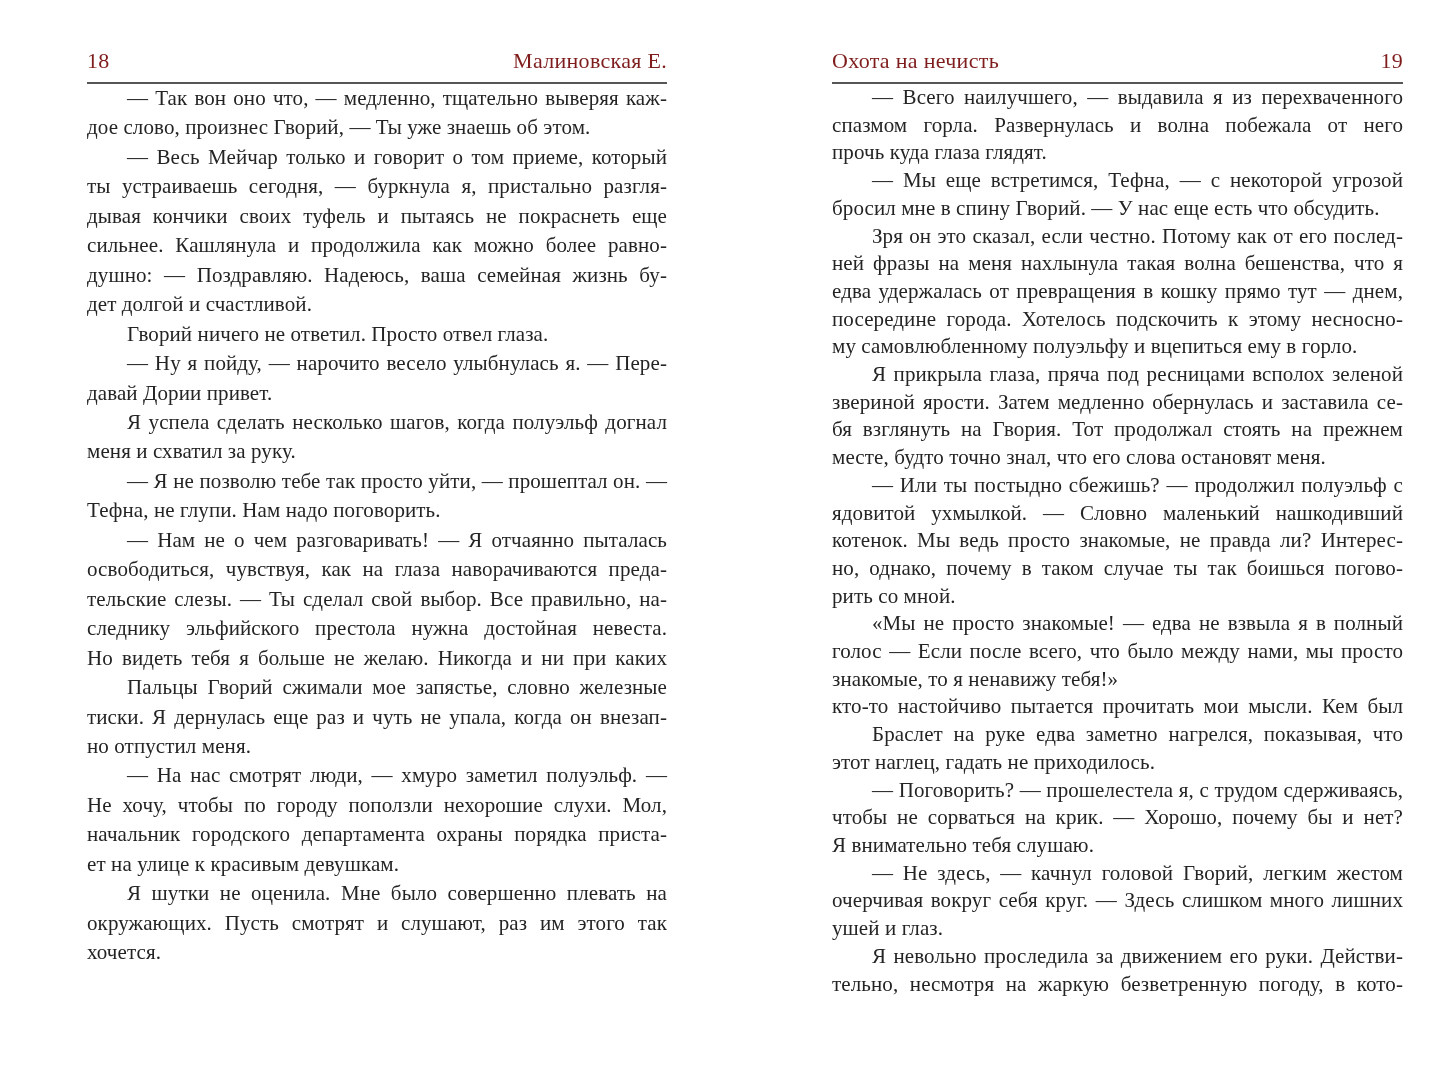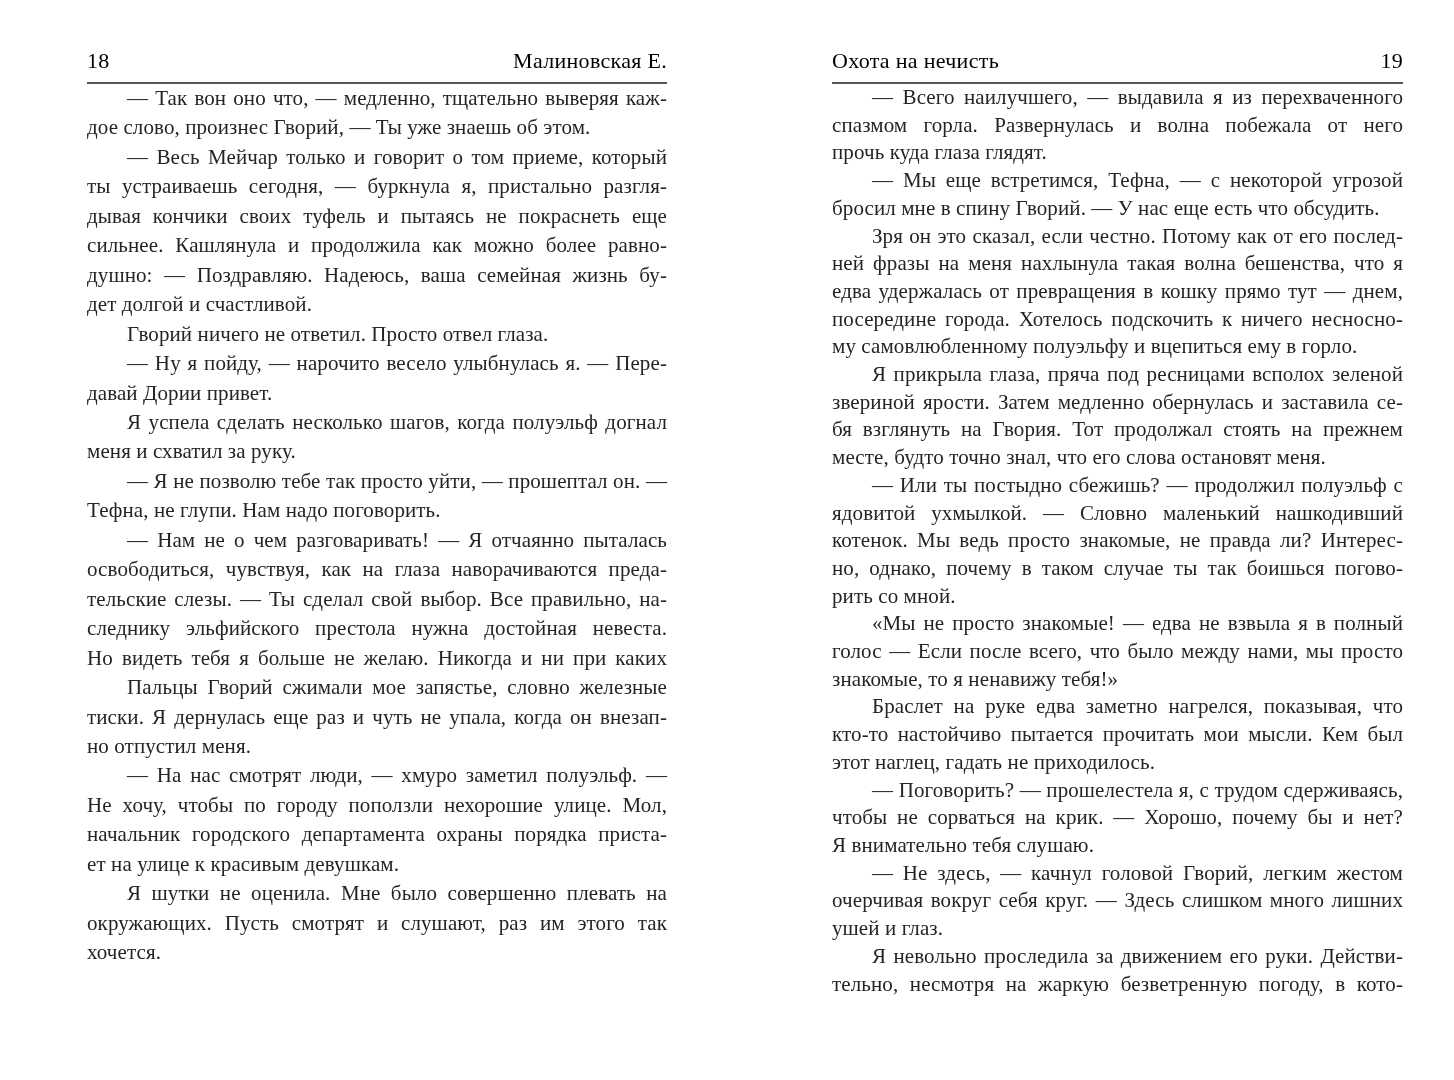--- a/index.html
+++ b/index.html
@@ -23,21 +23,21 @@
   .page-left  { left: 87px;  width: 580px; }
   .page-right { left: 832px; width: 571px; }
 
   .page-header {
     display: flex;
     justify-content: space-between;
     align-items: baseline;
     font-size: 22px;
     line-height: 27px;
     letter-spacing: 0.3px;
-    color: #000000;
+    color: #7f1d1d;
   }
   .header-rule {
     height: 2px;
     background: #565656;
     margin-top: 8px;
   }
   .page-body {
     font-size: 21px;
     letter-spacing: 0.1px;
   }
@@ -99,21 +99,21 @@
           <div class="line">следнику эльфийского престола нужна достойная невеста.</div>
           <div class="line">Но видеть тебя я больше не желаю. Никогда и ни при каких</div>
         </div>
         <div class="paragraph">
           <div class="line first">Пальцы Гворий сжимали мое запястье, словно железные</div>
           <div class="line">тиски. Я дернулась еще раз и чуть не упала, когда он внезап-</div>
           <div class="line para-end">но отпустил меня.</div>
         </div>
         <div class="paragraph">
           <div class="line first">— На нас смотрят люди, — хмуро заметил полуэльф. —</div>
-          <div class="line">Не хочу, чтобы по городу поползли нехорошие улице. Мол,</div>
+          <div class="line">Не хочу, чтобы по городу поползли нехорошие слухи. Мол,</div>
           <div class="line">начальник городского департамента охраны порядка приста-</div>
           <div class="line para-end">ет на улице к красивым девушкам.</div>
         </div>
         <div class="paragraph">
           <div class="line first">Я шутки не оценила. Мне было совершенно плевать на</div>
           <div class="line">окружающих. Пусть смотрят и слушают, раз им этого так</div>
           <div class="line para-end">хочется.</div>
         </div>
       </div>
   </div>
@@ -131,21 +131,21 @@
           <div class="line para-end">прочь куда глаза глядят.</div>
         </div>
         <div class="paragraph">
           <div class="line first">— Мы еще встретимся, Тефна, — с некоторой угрозой</div>
           <div class="line para-end">бросил мне в спину Гворий. — У нас еще есть что обсудить.</div>
         </div>
         <div class="paragraph">
           <div class="line first">Зря он это сказал, если честно. Потому как от его послед-</div>
           <div class="line">ней фразы на меня нахлынула такая волна бешенства, что я</div>
           <div class="line">едва удержалась от превращения в кошку прямо тут — днем,</div>
-          <div class="line">посередине города. Хотелось подскочить к ничего несносно-</div>
+          <div class="line">посередине города. Хотелось подскочить к этому несносно-</div>
           <div class="line para-end">му самовлюбленному полуэльфу и вцепиться ему в горло.</div>
         </div>
         <div class="paragraph">
           <div class="line first">Я прикрыла глаза, пряча под ресницами всполох зеленой</div>
           <div class="line">звериной ярости. Затем медленно обернулась и заставила се-</div>
           <div class="line">бя взглянуть на Гвория. Тот продолжал стоять на прежнем</div>
           <div class="line para-end">месте, будто точно знал, что его слова остановят меня.</div>
         </div>
         <div class="paragraph">
           <div class="line first">— Или ты постыдно сбежишь? — продолжил полуэльф с</div>
@@ -153,22 +153,22 @@
           <div class="line">котенок. Мы ведь просто знакомые, не правда ли? Интерес-</div>
           <div class="line">но, однако, почему в таком случае ты так боишься погово-</div>
           <div class="line para-end">рить со мной.</div>
         </div>
         <div class="paragraph">
           <div class="line first">«Мы не просто знакомые! — едва не взвыла я в полный</div>
           <div class="line">голос — Если после всего, что было между нами, мы просто</div>
           <div class="line para-end">знакомые, то я ненавижу тебя!»</div>
         </div>
         <div class="paragraph">
+          <div class="line">кто-то настойчиво пытается прочитать мои мысли. Кем был</div>
           <div class="line first">Браслет на руке едва заметно нагрелся, показывая, что</div>
-          <div class="line">кто-то настойчиво пытается прочитать мои мысли. Кем был</div>
           <div class="line para-end">этот наглец, гадать не приходилось.</div>
         </div>
         <div class="paragraph">
           <div class="line first">— Поговорить? — прошелестела я, с трудом сдерживаясь,</div>
           <div class="line">чтобы не сорваться на крик. — Хорошо, почему бы и нет?</div>
           <div class="line para-end">Я внимательно тебя слушаю.</div>
         </div>
         <div class="paragraph">
           <div class="line first">— Не здесь, — качнул головой Гворий, легким жестом</div>
           <div class="line">очерчивая вокруг себя круг. — Здесь слишком много лишних</div>

